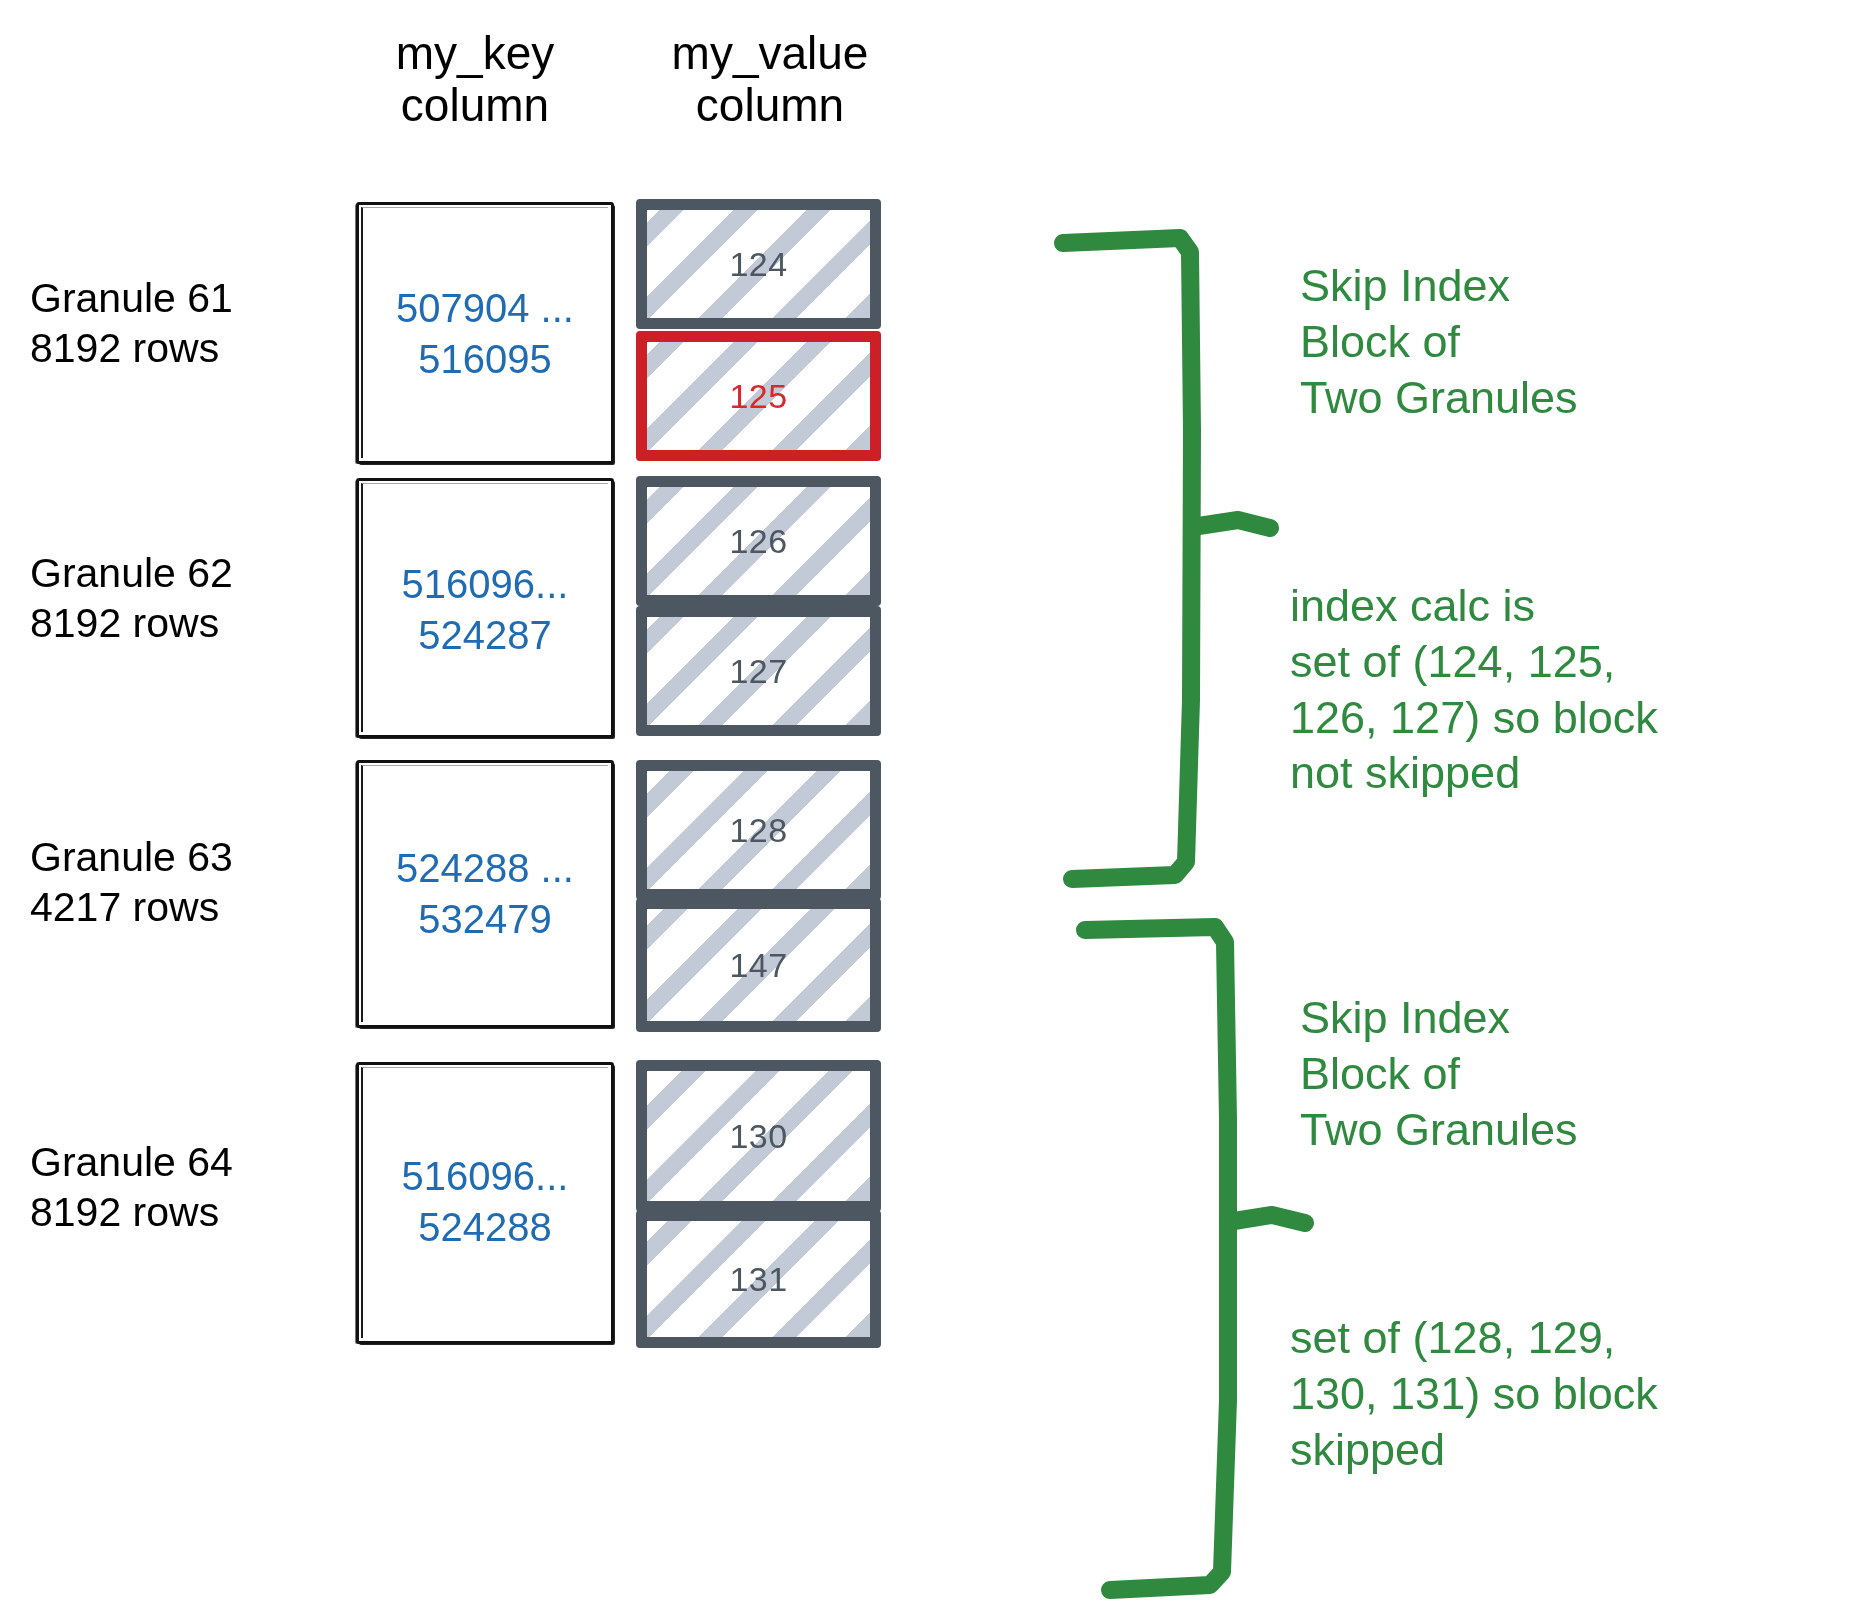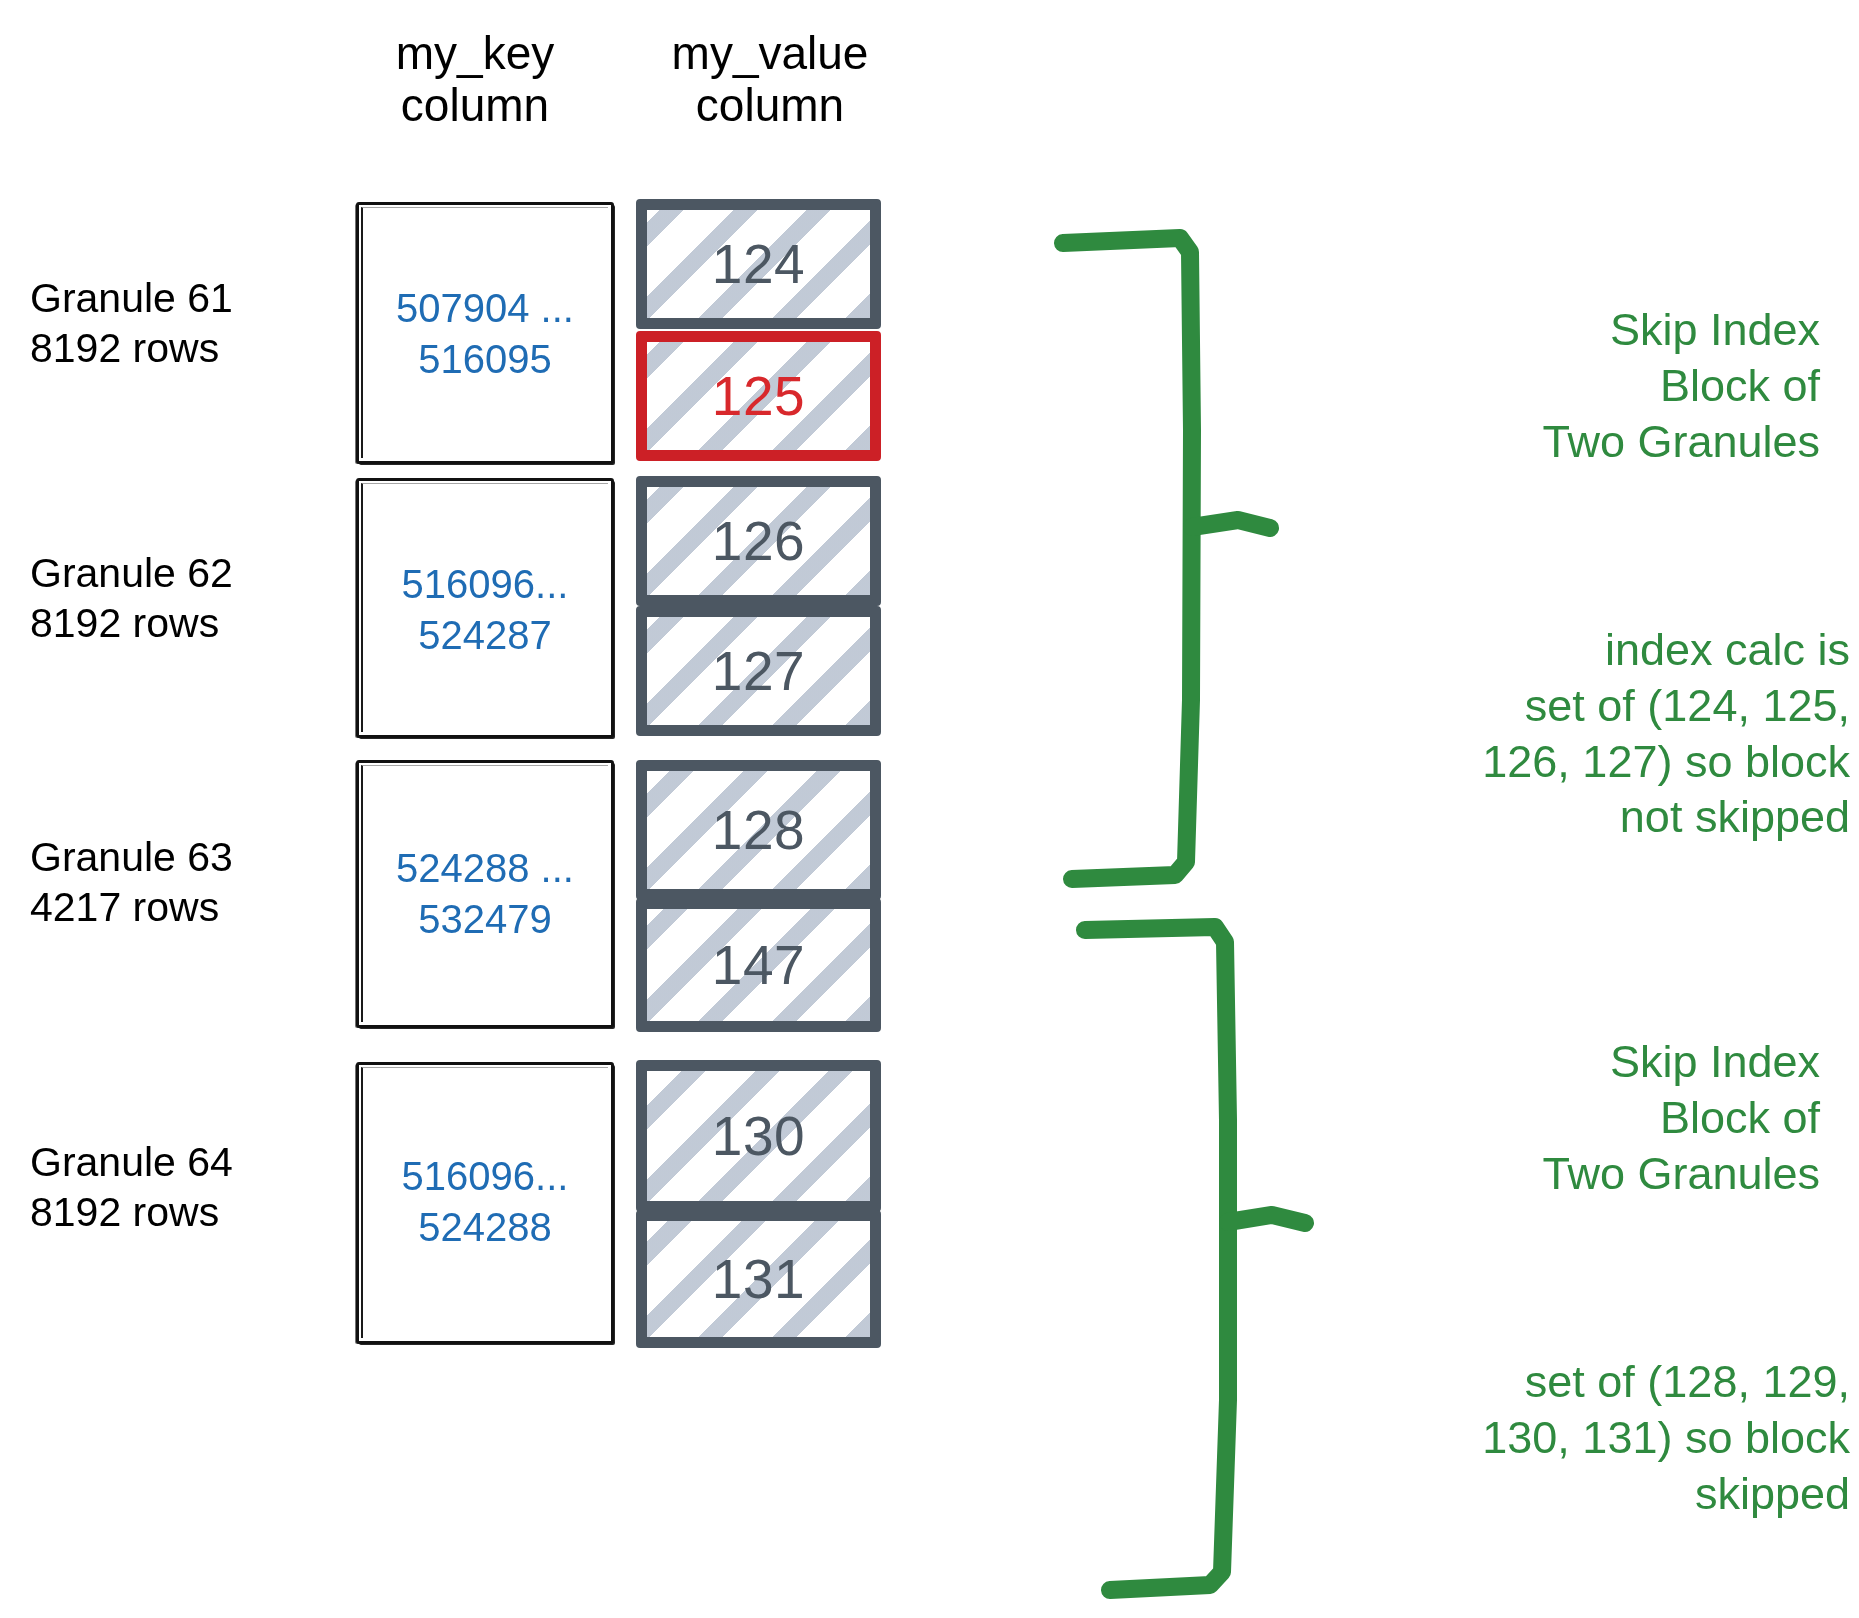--- a/index.html
+++ b/index.html
@@ -87,43 +87,42 @@
         rgba(255,255,255,0) 52px);
     display: flex;
     align-items: center;
     justify-content: center;
   }
   .val-box.highlight {
     border-color: #cc2026;
     text-align: right;
   }
   .val-text {
-    font-size: 55px;
+    font-size: 34px;
     color: #4c5762;
     letter-spacing: 0.5px;
   }
   .val-box.highlight .val-text { color: #d8282c; }
 
   
   #bracket-layer {
     position: absolute;
     left: 0; top: 0;
     width: 1859px; height: 1618px;
     pointer-events: none;
   }
 
   
   .note {
     position: absolute;
     color: #2f8a3f;
     font-size: 45px;
     line-height: 1.24;
-    text-align: right;
-    white-space: pre-line;
-    margin-top: 44px;
+    text-align: left;
+    white-space: pre-line;
   }
 </style>
 </head>
 <body>
 
 <div id="hdr-key" class="col-header">my_key
 column</div>
 <div id="hdr-value" class="col-header">my_value
 column</div>
 

